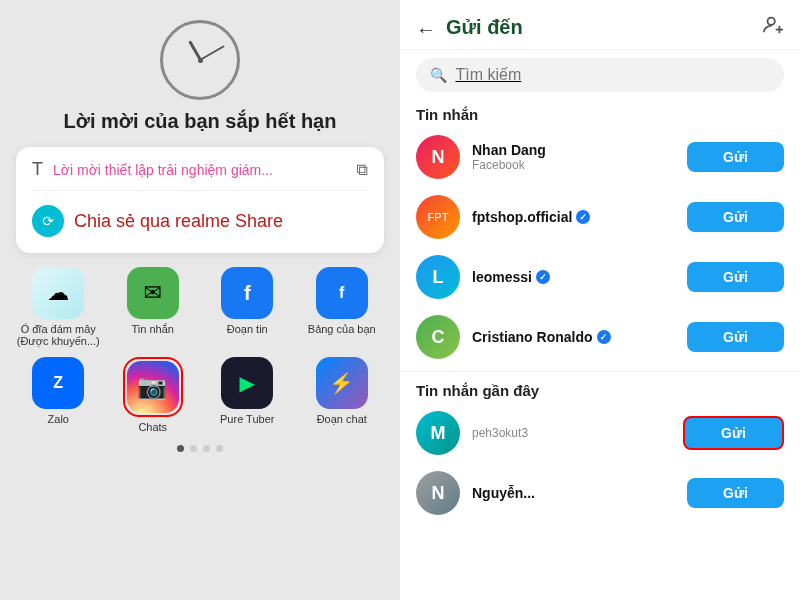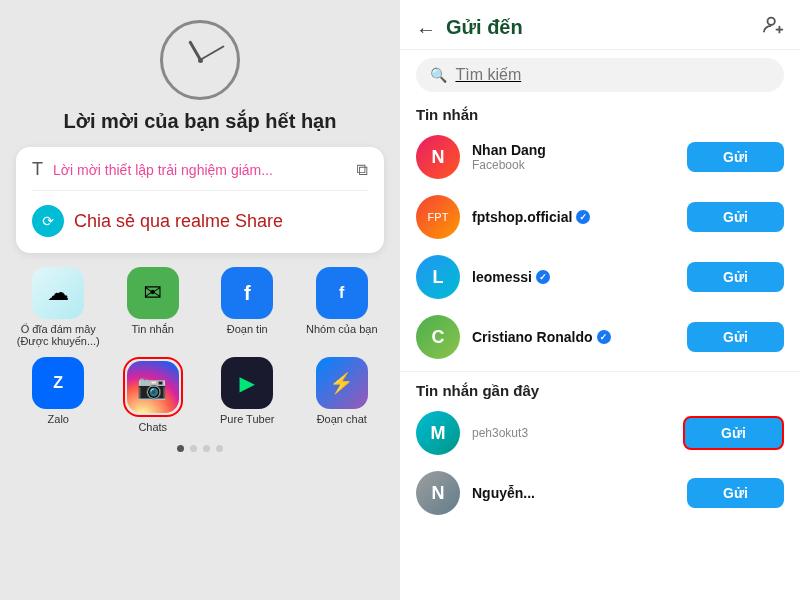--- a/index.html
+++ b/index.html
@@ -366,21 +366,21 @@
     <div class="app-item">
       <div class="app-icon-wrap app-msg">✉</div>
       <span class="app-label">Tin nhắn</span>
     </div>
     <div class="app-item">
       <div class="app-icon-wrap app-news" style="color:white;font-weight:bold;font-size:20px;">f</div>
       <span class="app-label">Đoạn tin</span>
     </div>
     <div class="app-item">
       <div class="app-icon-wrap app-group" style="color:white;font-weight:bold;font-size:16px;">f</div>
-      <span class="app-label">Nhóm của bạn</span>
+      <span class="app-label">Bảng của bạn</span>
     </div>
 
     <div class="app-item">
       <div class="app-icon-wrap app-zalo" style="color:white;font-weight:bold;font-size:16px;">Z</div>
       <span class="app-label">Zalo</span>
     </div>
     <div class="app-item">
       <div class="instagram-wrap">
         <div class="app-icon-wrap app-instagram" style="color:white;font-size:24px;">📷</div>
       </div>

